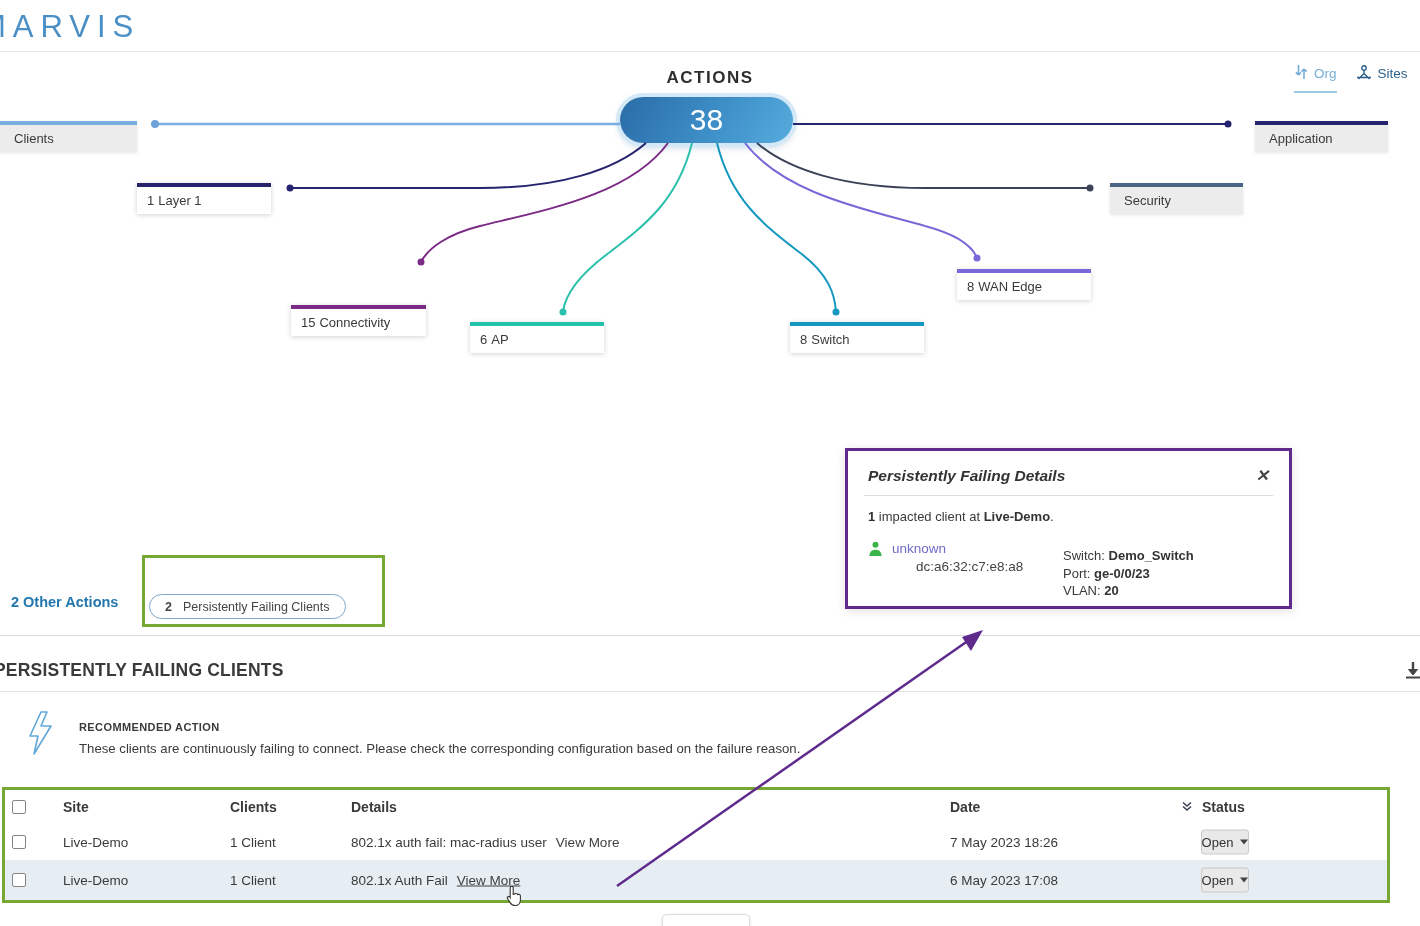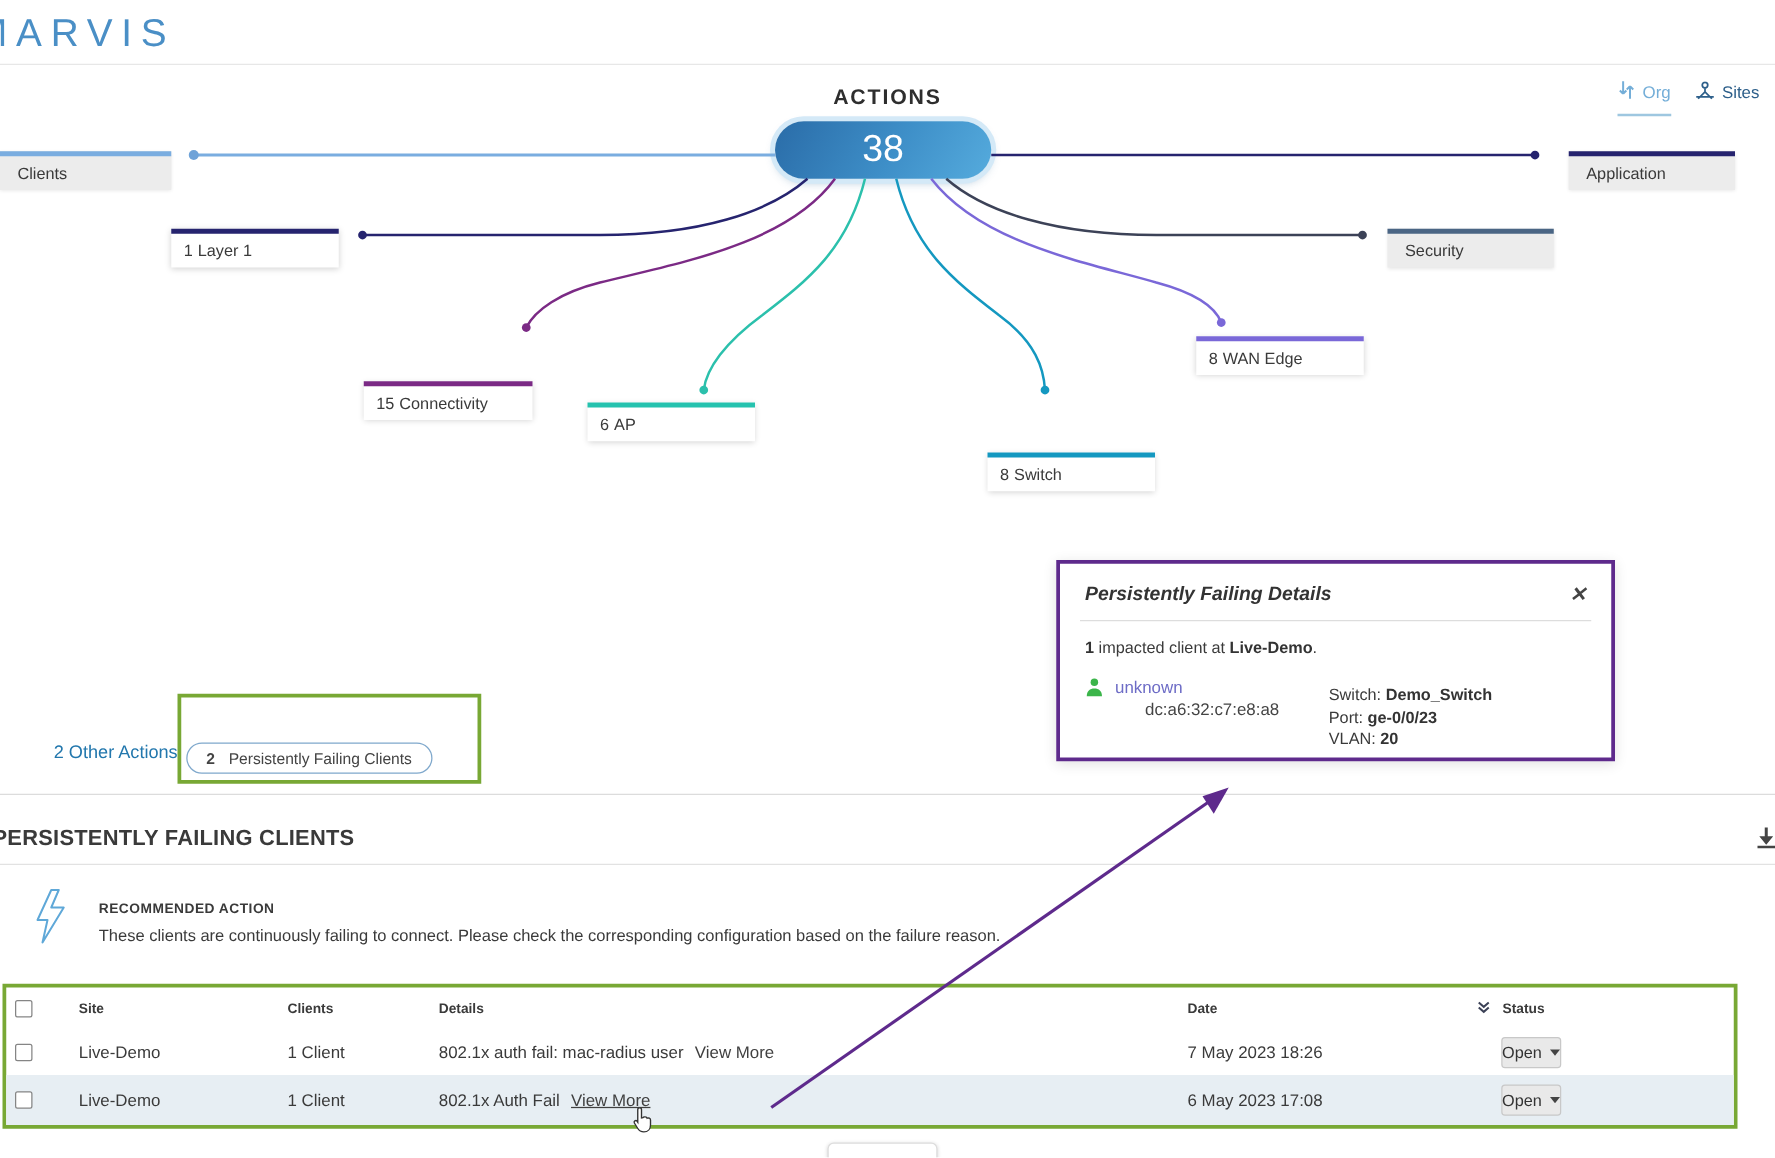--- a/index.html
+++ b/index.html
@@ -37,22 +37,22 @@
   .n-clients     { left:0;     top:121px; width:137px; }
   .n-layer1      { left:137px; top:183px; width:134px; }
   .n-connectivity{ left:291px; top:269px; width:135px;margin-top:36px; }
   .n-ap          { left:470px; top:322px; width:134px; }
   .n-switch      { left:790px; top:322px; width:134px; }
   .n-wanedge     { left:957px; top:269px; width:134px; }
   .n-security    { left:1110px;top:183px; width:133px; }
   .n-application { left:1255px;top:121px; width:133px; }
   .node .cnt { margin-right:4px; }
 
-  .other-actions { position:absolute; left:11px; top:594px; font-size:14.5px; font-weight:normal;
-    color:#2277ad; z-index:2;margin-left:32px; }
+  .other-actions { position:absolute; left:11px; top:594px; font-size:14.5px; font-weight:bold;
+    color:#2277ad; z-index:2; }
   .anno-box1 { position:absolute; left:142px; top:555px; width:243px; height:72px;
     border:3px solid #78a834; z-index:5; }
   .pf-pill { position:absolute; left:4px; top:36px; height:25px; border:1px solid #7fa8cc;
     border-radius:13px; background:#fff; display:flex; align-items:center; gap:11px;
     padding:0 15px; font-size:12.5px; color:#444; cursor:pointer; }
   .pf-pill .n { font-weight:bold; }
 
   
   .popup { position:absolute; left:845px; top:448px; width:447px; height:161px;
     border:3px solid #5e2a8c; background:#fff; box-shadow:0 2px 10px rgba(0,0,0,.12);
@@ -78,21 +78,21 @@
 
   .bolt { position:absolute; left:24px; top:710px; }
   .rec-title { position:absolute; left:79px; top:721px; font-size:11px; font-weight:bold;
     letter-spacing:.4px; color:#3a3a3a; }
   .rec-text { position:absolute; left:79px; top:741px; font-size:13.2px; color:#3a3a3a; }
 
   
   .table-box { position:absolute; left:2px; top:787px; width:1388px; height:116px;
     border:3px solid #78a834; background:#fff; z-index:2; }
   .trow { position:relative; width:100%; }
-  .t-head { height:33px; font-size:11px; font-weight:bold; }
+  .t-head { height:33px; font-size:14px; font-weight:bold; }
   .t-r1 { height:37px; font-size:13.5px; }
   .t-r2 { height:40px; font-size:13.5px; background:#e7eef3; }
   .tcell { position:absolute; top:50%; transform:translateY(-50%); white-space:nowrap; }
   .c-check { left:7px; } .c-site { left:58px; } .c-clients { left:225px; }
   .c-details { left:346px; } .c-date { left:945px; } .c-sort { left:1176px; top:50%; }
   .c-status { left:1197px; } .c-open { left:1196px; }
   .checkbox { width:14px; height:14px; border:1.5px solid #858585; border-radius:2px;
     background:#fff; cursor:pointer; display:block; }
   .link { color:#404040; cursor:pointer; }
   .link.u { text-decoration:underline; }
@@ -166,21 +166,21 @@
   <div class="pill38">38</div>
 
   <div class="node muted n-clients" style="border-top-color: rgb(122, 173, 224);">
     <span class="cnt"></span><span>Clients</span></div>
   <div class="node n-layer1" style="border-top-color: rgb(38, 36, 111);">
     <span class="cnt">1</span><span>Layer 1</span></div>
   <div class="node n-connectivity" style="border-top-color: rgb(123, 42, 133);">
     <span class="cnt">15</span><span>Connectivity</span></div>
   <div class="node n-ap" style="border-top-color: rgb(37, 194, 174);">
     <span class="cnt">6</span><span>AP</span></div>
-  <div class="node n-switch" style="border-top-color: rgb(20, 152, 192); margin-top: 40px;">
+  <div class="node n-switch" style="border-top-color: rgb(20, 152, 192);">
     <span class="cnt">8</span><span>Switch</span></div>
   <div class="node n-wanedge" style="border-top-color: rgb(122, 104, 216);">
     <span class="cnt">8</span><span>WAN Edge</span></div>
   <div class="node muted n-security" style="border-top-color: rgb(74, 101, 132);">
     <span class="cnt"></span><span>Security</span></div>
   <div class="node muted n-application" style="border-top-color: rgb(38, 36, 111);">
     <span class="cnt"></span><span>Application</span></div>
 
   <div class="other-actions">2 Other Actions</div>
 

